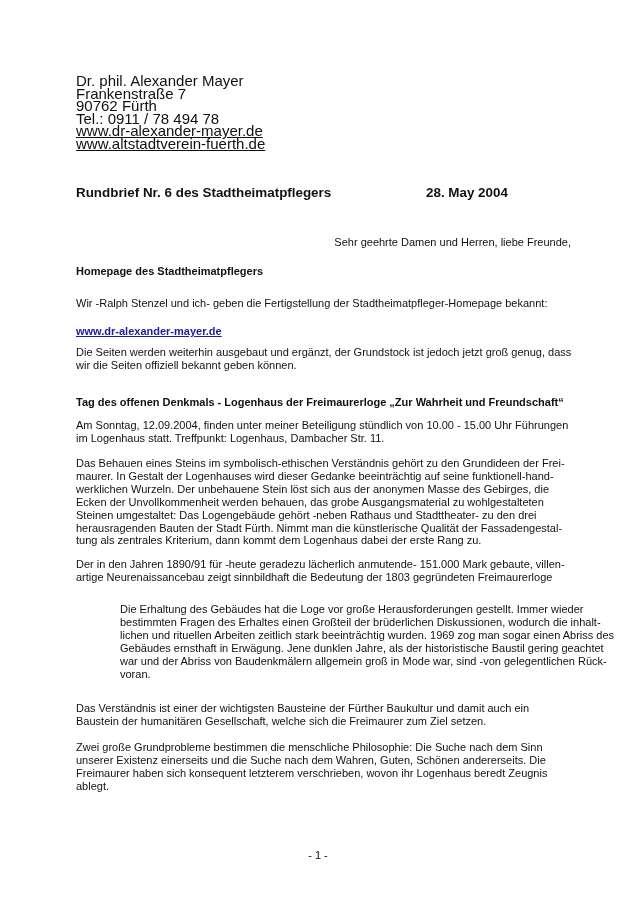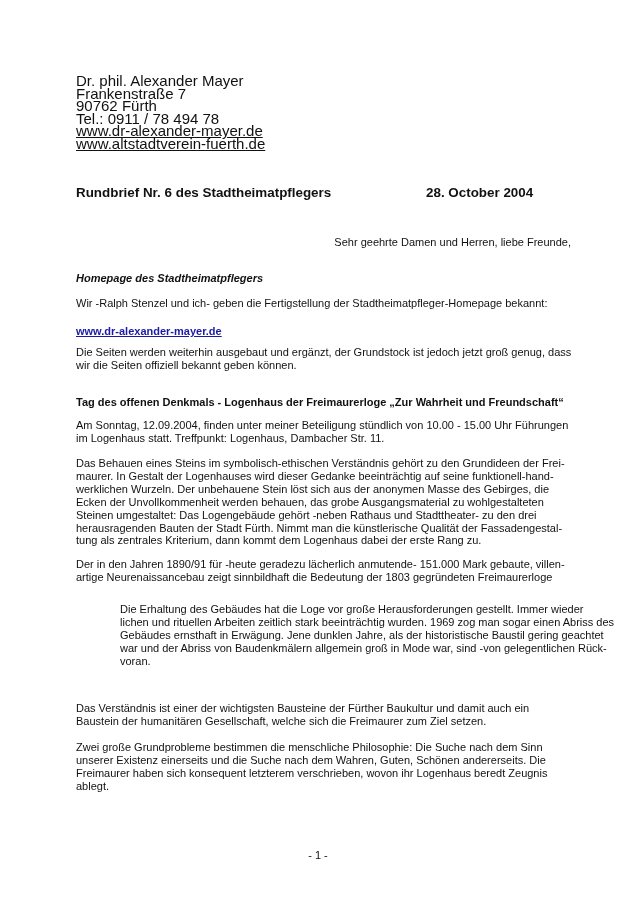--- a/index.html
+++ b/index.html
@@ -27,26 +27,26 @@
     <div>Dr. phil. Alexander Mayer</div>
     <div>Frankenstraße 7</div>
     <div>90762 Fürth</div>
     <div>Tel.: 0911 / 78 494 78</div>
     <div><span class="ul">www.dr-alexander-mayer.de</span></div>
     <div><span class="ul">www.altstadtverein-fuerth.de</span></div>
   </div>
 
   <div class="abs title">
     <span>Rundbrief Nr. 6 des Stadtheimatpflegers</span>
-    <span class="date">28. October 2004</span>
+    <span class="date">28. May 2004</span>
   </div>
 
   <div class="abs p nw" style="top:236px;text-align:right;">Sehr geehrte Damen und Herren, liebe Freunde,</div>
 
-  <div class="abs h" style="top:272px;font-style:italic;">Homepage des Stadtheimatpflegers</div>
+  <div class="abs h" style="top:265px;">Homepage des Stadtheimatpflegers</div>
   <div class="abs p nw" style="top:297px;">Wir -Ralph Stenzel und ich- geben die Fertigstellung der Stadtheimatpfleger-Homepage bekannt:</div>
   <div class="abs" style="top:321px;"><span class="link">www.dr-alexander-mayer.de</span></div>
   <div class="abs p" style="top:346px;">
     <div class="nw">Die Seiten werden weiterhin ausgebaut und ergänzt, der Grundstock ist jedoch jetzt groß genug, dass</div>
     <div class="nw">wir die Seiten offiziell bekannt geben können.</div>
   </div>
 
   <div class="abs h" style="top:396px;">Tag des offenen Denkmals - Logenhaus der Freimaurerloge „Zur Wahrheit und Freundschaft“</div>
 
   <div class="abs p" style="top:419px;">
@@ -64,20 +64,21 @@
     <div class="nw">tung als zentrales Kriterium, dann kommt dem Logenhaus dabei der erste Rang zu.</div>
   </div>
 
   <div class="abs p" style="top:558px;">
     <div class="nw">Der in den Jahren 1890/91 für -heute geradezu lächerlich anmutende- 151.000 Mark gebaute, villen-</div>
     <div class="nw">artige Neurenaissancebau zeigt sinnbildhaft die Bedeutung der 1803 gegründeten Freimaurerloge</div>
   </div>
 
   <div class="abs p" style="top:603px;margin-left:44px;">
     <div class="nw">Die Erhaltung des Gebäudes hat die Loge vor große Herausforderungen gestellt. Immer wieder</div>
+    <div class="nw">bestimmten Fragen des Erhaltes einen Großteil der brüderlichen Diskussionen, wodurch die inhalt-</div>
     <div class="nw">lichen und rituellen Arbeiten zeitlich stark beeinträchtig wurden. 1969 zog man sogar einen Abriss des</div>
     <div class="nw">Gebäudes ernsthaft in Erwägung. Jene dunklen Jahre, als der historistische Baustil gering geachtet</div>
     <div class="nw">war und der Abriss von Baudenkmälern allgemein groß in Mode war, sind -von gelegentlichen Rück-</div>
     <div class="nw">voran.</div>
   </div>
 
   <div class="abs p" style="top:702px;">
     <div class="nw">Das Verständnis ist einer der wichtigsten Bausteine der Fürther Baukultur und damit auch ein</div>
     <div class="nw">Baustein der humanitären Gesellschaft, welche sich die Freimaurer zum Ziel setzen.</div>
   </div>

